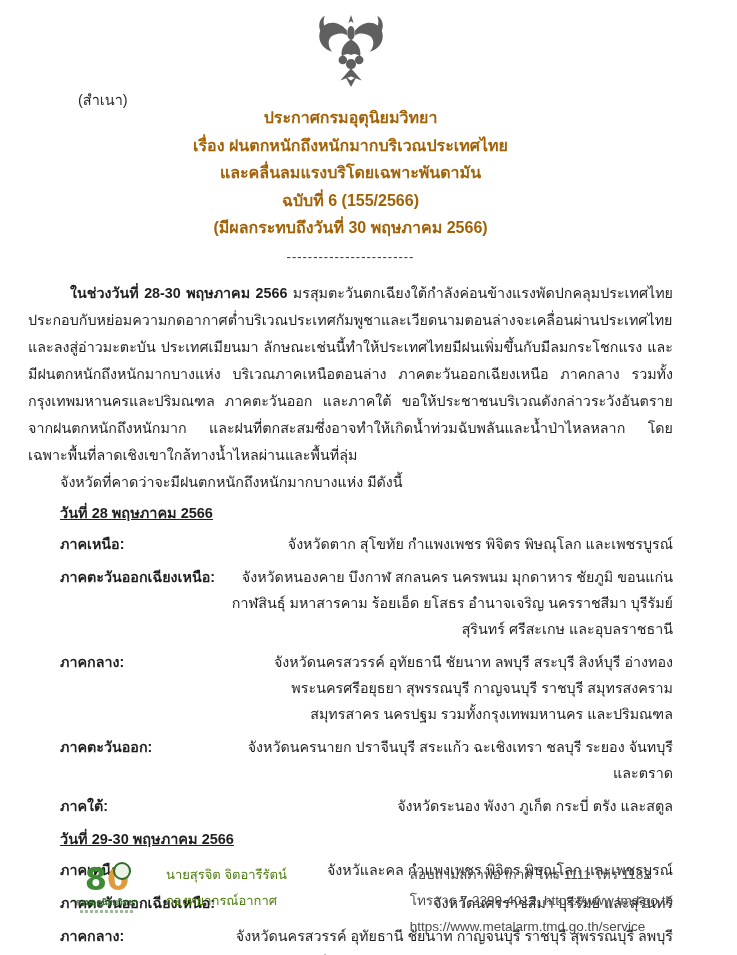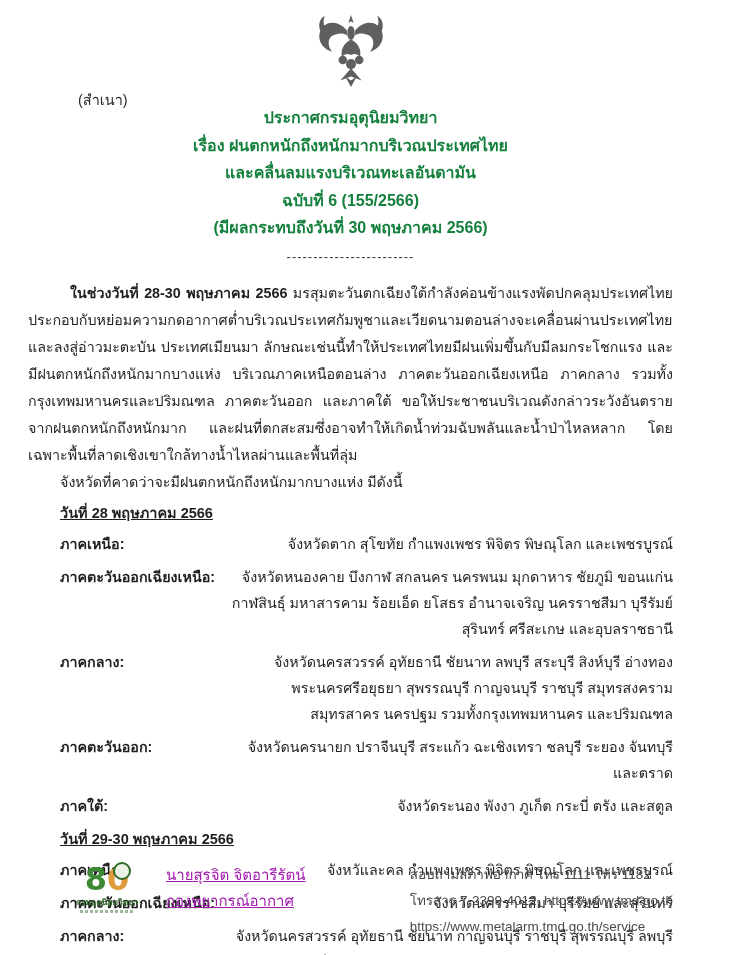--- a/index.html
+++ b/index.html
@@ -14,21 +14,21 @@
     overflow:hidden;
     padding:10px 64px 0 28px;
   }
   .emblem-wrap { text-align:center; height:76px; margin-top:4px; }
   .copy-label {
     position:absolute; left:78px; top:88px;
     font-size:14.5px; color:#2a2a2a;
   }
   .title-block { text-align:center; margin-top:14px; }
   .title-line {
-    font-weight:bold; font-size:16px; line-height:27.5px; color:#15803d;
+    font-weight:bold; font-size:16px; line-height:27.5px; color:#a16207;
   }
   .separator {
     text-align:center; font-size:13px; letter-spacing:1px;
     color:#333; margin-top:6px; line-height:18px;
   }
   .intro {
     margin-top:14px;
     font-size:14.3px; line-height:27px;
     text-align:justify;
     text-indent:42px;
@@ -70,21 +70,21 @@
     width:18px; height:18px; border-radius:50%;
     background:#eaf3e4; border:2px solid #2f6b2a;
   }
   .logo-org {
     font-size:8.5px; color:#2f6b2a; font-weight:bold; line-height:11px; margin-top:1px;
   }
   .logo-subline {
     width:54px; height:3px; margin:2px auto 0 auto;
     background:repeating-linear-gradient(90deg,#9fb79a 0 3px,transparent 3px 5px);
   }
-  .signer { font-size:15px; line-height:26px; color:#a21caf; padding-top:2px;text-decoration:underline; }
+  .signer { font-size:13px; line-height:26px; color:#4d7c0f; padding-top:2px; }
   .footer-right {
     text-align:left; font-size:13.5px; line-height:26px; color:#4a4a4a; padding-top:2px;
   }
   .garuda { display:inline-block; opacity:0.82; }
 </style>
 </head>
 <body>
 
 <div class="page">
 
@@ -105,21 +105,21 @@
         <circle cx="50" cy="61" r="6.2"></circle>
         <path d="M50 66 L37 81 L50 76 L63 81 Z"></path>
         <path d="M43 76 L50 89 L57 76 L50 81 Z"></path>
       </g>
     </svg>
   </div>
 
   <div class="title-block">
     <div class="title-line">ประกาศกรมอุตุนิยมวิทยา</div>
     <div class="title-line">เรื่อง ฝนตกหนักถึงหนักมากบริเวณประเทศไทย</div>
-    <div class="title-line">และคลื่นลมแรงบริเวณทะเลอันดามัน</div>
+    <div class="title-line">และคลื่นลมแรงบริโดยเฉพาะพันดามัน</div>
     <div class="title-line">ฉบับที่ 6 (155/2566)</div>
     <div class="title-line">(มีผลกระทบถึงวันที่ 30 พฤษภาคม 2566)</div>
   </div>
 
   <div class="separator">------------------------</div>
 
   <p class="intro"><b>ในช่วงวันที่ 28-30 พฤษภาคม 2566</b><span> มรสุมตะวันตกเฉียงใต้กำลังค่อนข้างแรงพัดปกคลุมประเทศไทย ประกอบกับหย่อมความกดอากาศต่ำบริเวณประเทศกัมพูชาและเวียดนามตอนล่างจะเคลื่อนผ่านประเทศไทยและลงสู่อ่าวมะตะบัน ประเทศเมียนมา ลักษณะเช่นนี้ทำให้ประเทศไทยมีฝนเพิ่มขึ้นกับมีลมกระโชกแรง และมีฝนตกหนักถึงหนักมากบางแห่ง บริเวณภาคเหนือตอนล่าง ภาคตะวันออกเฉียงเหนือ ภาคกลาง รวมทั้งกรุงเทพมหานครและปริมณฑล ภาคตะวันออก และภาคใต้ ขอให้ประชาชนบริเวณดังกล่าวระวังอันตรายจากฝนตกหนักถึงหนักมาก และฝนที่ตกสะสมซึ่งอาจทำให้เกิดน้ำท่วมฉับพลันและน้ำป่าไหลหลาก โดยเฉพาะพื้นที่ลาดเชิงเขาใกล้ทางน้ำไหลผ่านและพื้นที่ลุ่ม</span></p>
 
   <p class="lead-in">จังหวัดที่คาดว่าจะมีฝนตกหนักถึงหนักมากบางแห่ง มีดังนี้</p>
 

